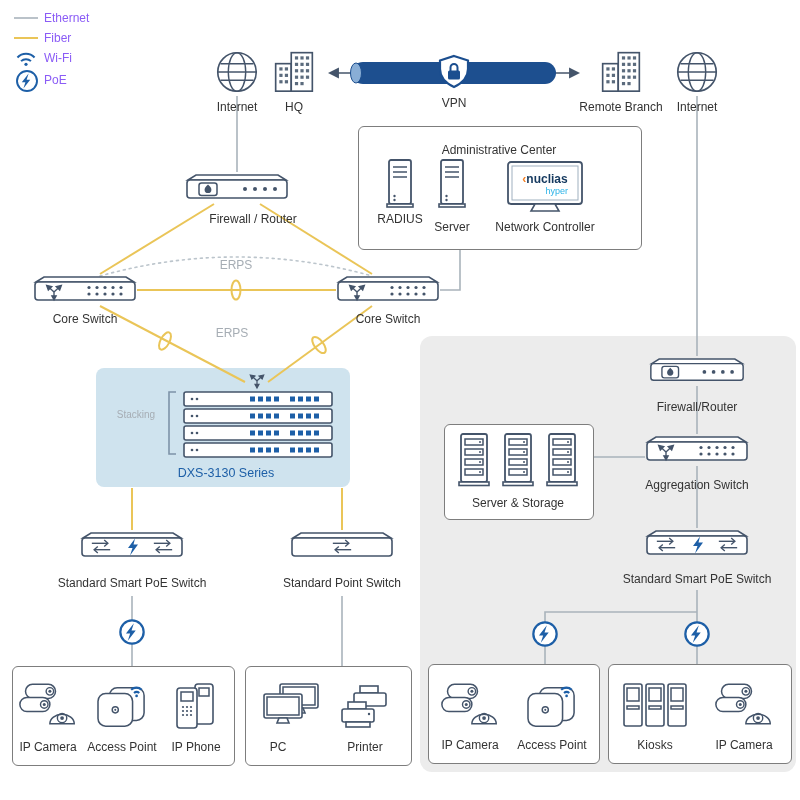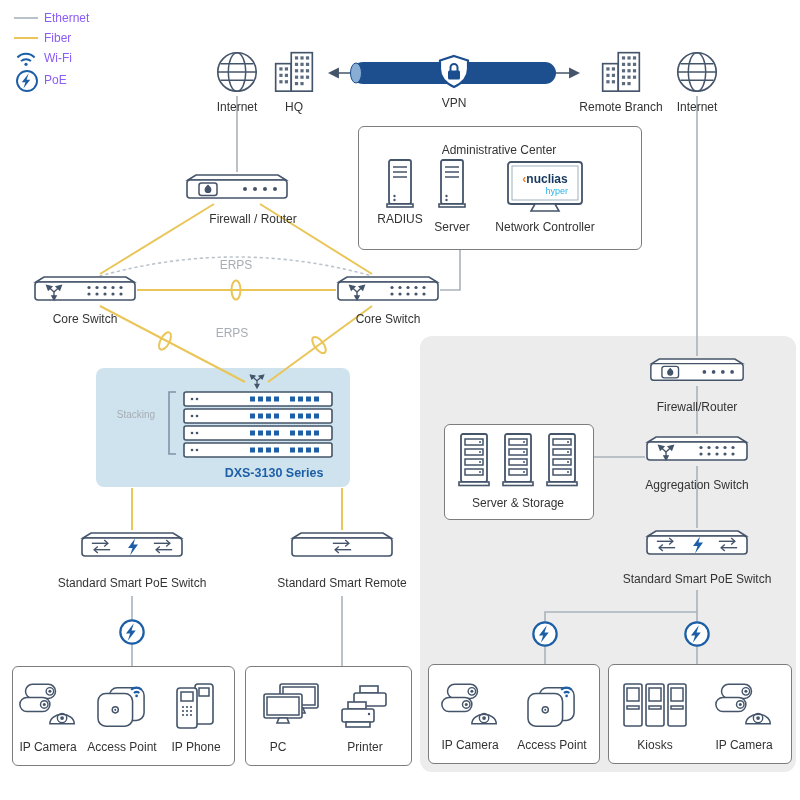--- a/index.html
+++ b/index.html
@@ -6,21 +6,21 @@
   body{width:800px;height:800px;position:relative;background:#fff;
        font-family:"Liberation Sans", sans-serif;overflow:hidden;}
   .panel{position:absolute;z-index:1;border-radius:12px;}
   #wires{position:absolute;left:0;top:0;z-index:2;}
   .box{position:absolute;z-index:3;background:#fff;border:1px solid #7d7d7d;border-radius:6px;}
   .icon{position:absolute;z-index:4;}
   .lbl{position:absolute;z-index:5;transform:translateX(-50%);font-size:12px;color:#333;
        white-space:nowrap;text-align:center;line-height:14px;}
   .lbl-left{position:absolute;z-index:5;font-size:12px;color:#8b5cf6;white-space:nowrap;line-height:14px;}
   .muted{color:#a6adb4;}
-  .blue{color:#1d5fa7;font-weight:bold;margin-left:48px;}
+  .blue{color:#1d5fa7;font-weight:normal;}
   .eth{stroke:#a9b3bb;stroke-width:1.6;fill:none;}
   .fib{stroke:#eac558;stroke-width:2;fill:none;}
   .dash{stroke:#bcc5cc;stroke-width:1.6;fill:none;stroke-dasharray:2 4;stroke-linecap:round;}
   .dv{fill:#fff;stroke:#44546a;stroke-width:1.6;}
   .dv18{fill:#fff;stroke:#44546a;stroke-width:1.8;}
   .ln{stroke:#44546a;stroke-width:1.5;fill:none;}
   .dot{fill:#44546a;}
   .bq{fill:#1d5fa7;}
   .bl{stroke:#1d5fa7;stroke-width:2.2;fill:none;}
   .win{fill:#5b6b7d;}
@@ -388,21 +388,21 @@
   </svg>
 <div class="lbl blue" style="left:226px;top:466px;font-size:12.5px">DXS-3130 Series</div>
 
 <svg class="icon" style="left:80px;top:530px" width="104" height="32">
     <use href="#sw-poe"></use>
   </svg>
 <div class="lbl" style="left:132px;top:576px">Standard Smart PoE Switch</div>
 <svg class="icon" style="left:290px;top:530px" width="104" height="32">
     <use href="#sw-plain"></use>
   </svg>
-<div class="lbl" style="left:342px;top:576px">Standard Smart Remote</div>
+<div class="lbl" style="left:342px;top:576px">Standard Point Switch</div>
 <svg class="icon" style="left:118px;top:618px" width="28" height="28">
     <use href="#poe"></use>
   </svg>
 
 <div class="box" style="left:12px;top:666px;width:221px;height:98px;"></div>
 <svg class="icon" style="left:18px;top:678px" width="60" height="52">
     <use href="#cams"></use>
   </svg>
 <div class="lbl" style="left:48px;top:740px">IP Camera</div>
 <svg class="icon" style="left:94px;top:682px" width="56" height="48">

